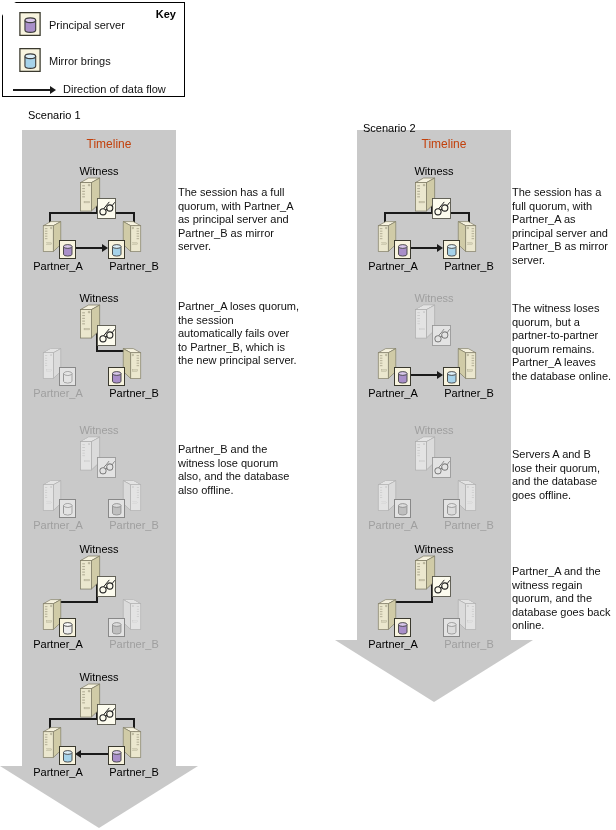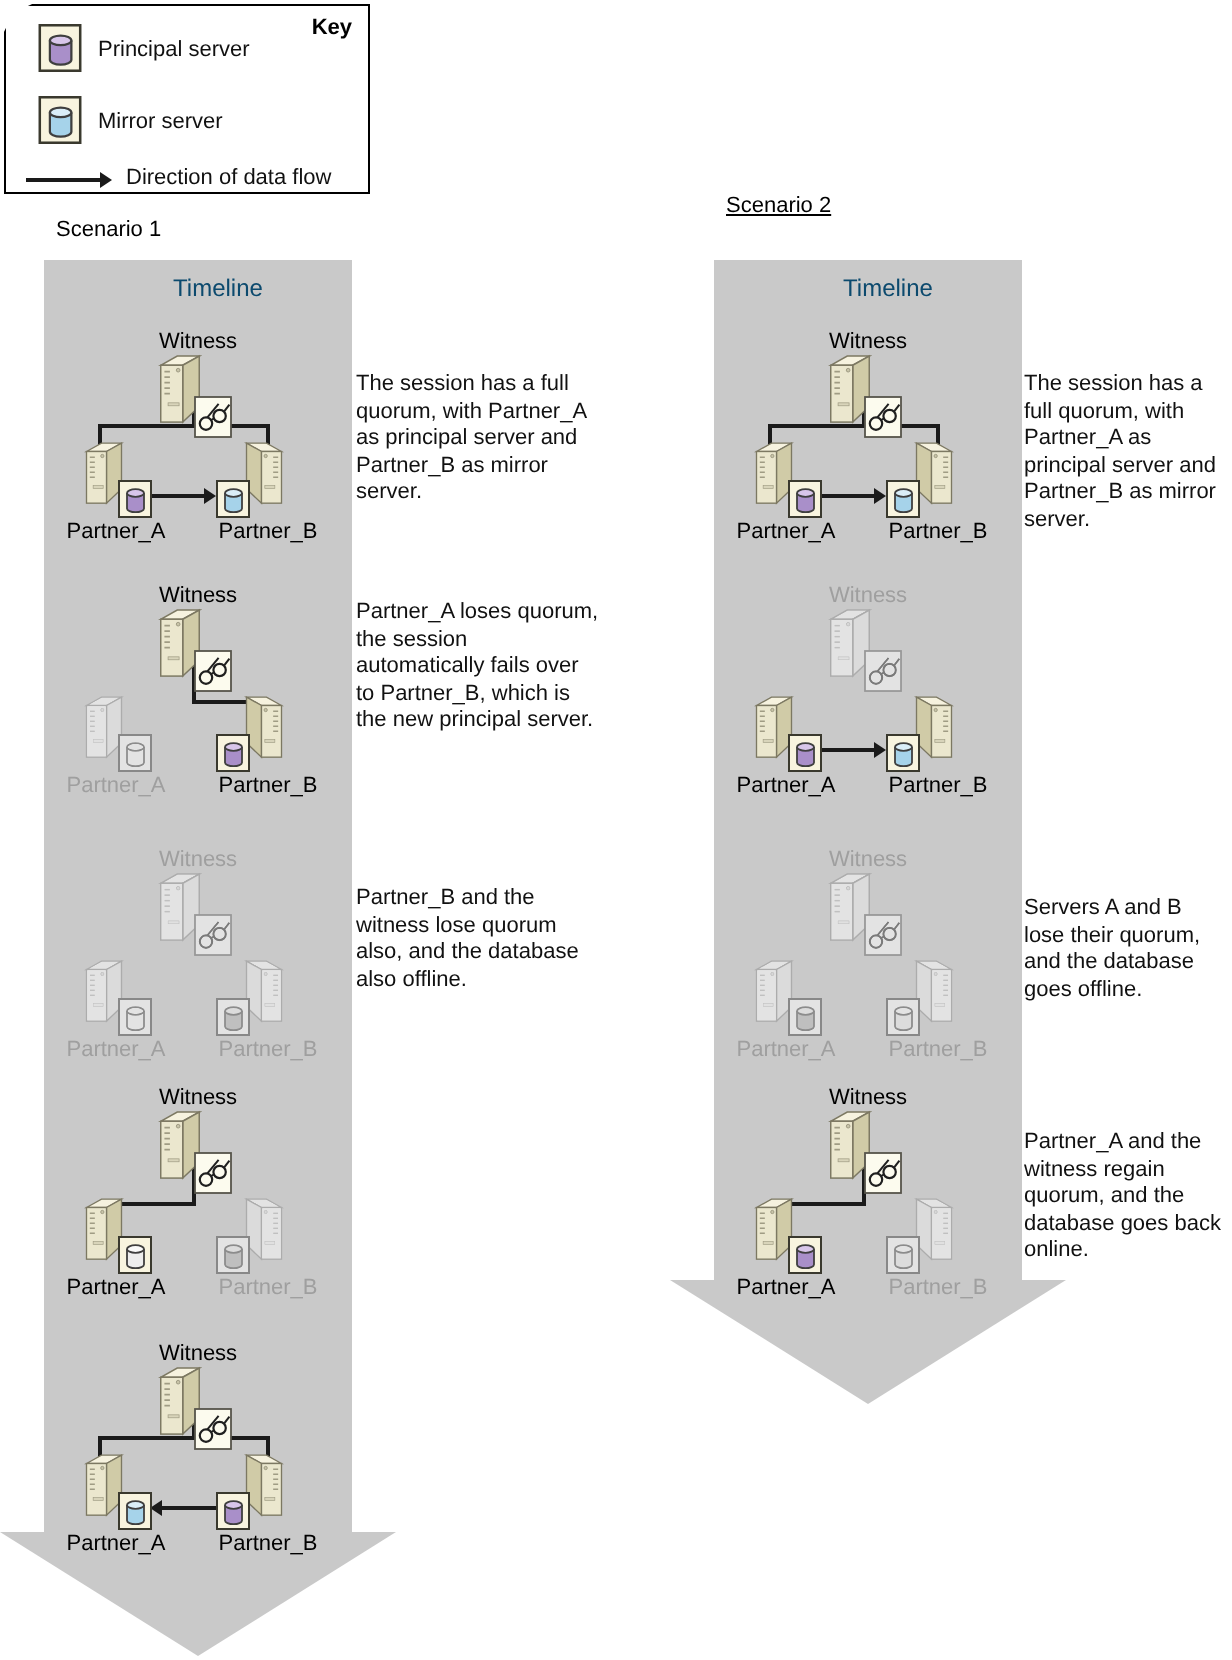--- a/index.html
+++ b/index.html
@@ -9,21 +9,21 @@
   .band{position:absolute;background:#c9c9c9;}
   .bandhead{position:absolute;width:0;height:0;border-left:99px solid transparent;
             border-right:99px solid transparent;border-top:62px solid #c9c9c9;}
   
   .keybox{position:absolute;left:2px;top:2px;width:181px;height:93px;background:#fff;
           border:1px solid #000;}
   .ktitle{position:absolute;right:8px;top:5px;font-size:11px;font-weight:bold;color:#000;}
   .klabel{position:absolute;font-size:11px;color:#111;}
   
   .scen-title{position:absolute;font-size:11px;color:#000;}
-  .tl-label{position:absolute;width:174px;text-align:center;font-size:12px;color:#0c4a6e;}
+  .tl-label{position:absolute;width:174px;text-align:center;font-size:12px;color:#c2410c;}
   .wlabel{position:absolute;left:0;top:0;width:154px;text-align:center;font-size:11px;color:#000;}
   .plabel{position:absolute;top:95px;text-align:center;font-size:11px;color:#000;}
   .dim{color:#9f9f9f !important;}
   
   .stage{position:absolute;width:154px;height:112px;}
   
   .ln{position:absolute;background:#1a1a1a;}
   .ah{position:absolute;width:0;height:0;border-top:4px solid transparent;border-bottom:4px solid transparent;}
   .ah-r{border-left:6px solid #1a1a1a;}
   .ah-l{border-right:6px solid #1a1a1a;}
@@ -90,29 +90,29 @@
       <svg viewBox="0 0 17 19">
           <use href="#dbpanel"></use>
         </svg>
     </div>
     <div class="klabel" style="left:46px;top:16px;">Principal server</div>
     <div class="kicon db-mirror" style="left:16px;top:45px;">
       <svg viewBox="0 0 17 19">
           <use href="#dbpanel"></use>
         </svg>
     </div>
-    <div class="klabel" style="left:46px;top:52px;">Mirror server</div>
+    <div class="klabel" style="left:46px;top:52px;">Mirror brings</div>
     <div class="ln" style="left:10px;top:86px;width:38px;height:2px;"></div>
     <div class="ah ah-r" style="left:47px;top:83px;"></div>
     <div class="klabel" style="left:60px;top:80px;">Direction of data flow</div>
   </div>
 
   <div class="scen-title" style="left:28px;top:109px;">Scenario 1</div>
   <div class="tl-label" style="left:22px;top:137px;">Timeline</div>
-  <div class="scen-title" style="left:363px;top:97px;text-decoration:underline;">Scenario 2</div>
+  <div class="scen-title" style="left:363px;top:122px;">Scenario 2</div>
   <div class="tl-label" style="left:357px;top:137px;">Timeline</div>
 
   <div class="stage" style="left:22px;top:165px;">
     <div class="wlabel">Witness</div>
     <div class="ln" style="left:74px;top:40px;width:2px;height:9px"></div>
     <div class="ln" style="left:27px;top:47px;width:86px;height:2px"></div>
     <div class="ln" style="left:27px;top:47px;width:2px;height:14px"></div>
     <div class="ln" style="left:111px;top:47px;width:2px;height:14px"></div>
     <div class="ln" style="left:52px;top:82px;width:29px;height:2px"></div>
     <div class="ah ah-r" style="left:80px;top:79px"></div>
@@ -340,20 +340,21 @@
       <svg class="tsvg" viewBox="0 0 24 38">
           <use href="#tower"></use>
         </svg>
       <svg class="psvg" viewBox="0 0 17 19">
           <use href="#dbpanel"></use>
         </svg>
     </div>
     <div class="plabel" style="left:0;width:72px;">Partner_A</div>
     <div class="plabel" style="left:76px;width:72px;">Partner_B</div>
   </div>
+  <div class="desc s2" style="top:302px;">The witness loses quorum, but a partner-to-partner quorum remains. Partner_A leaves the database online.</div>
 
   <div class="stage" style="left:357px;top:424px;">
     <div class="wlabel dim">Witness</div>
     <div class="server witness faded" style="left:57px;top:12px;">
       <svg class="tsvg" viewBox="0 0 24 38">
           <use href="#tower"></use>
         </svg>
       <svg class="gsvg" viewBox="0 0 19 21">
           <use href="#glasses"></use>
         </svg>

